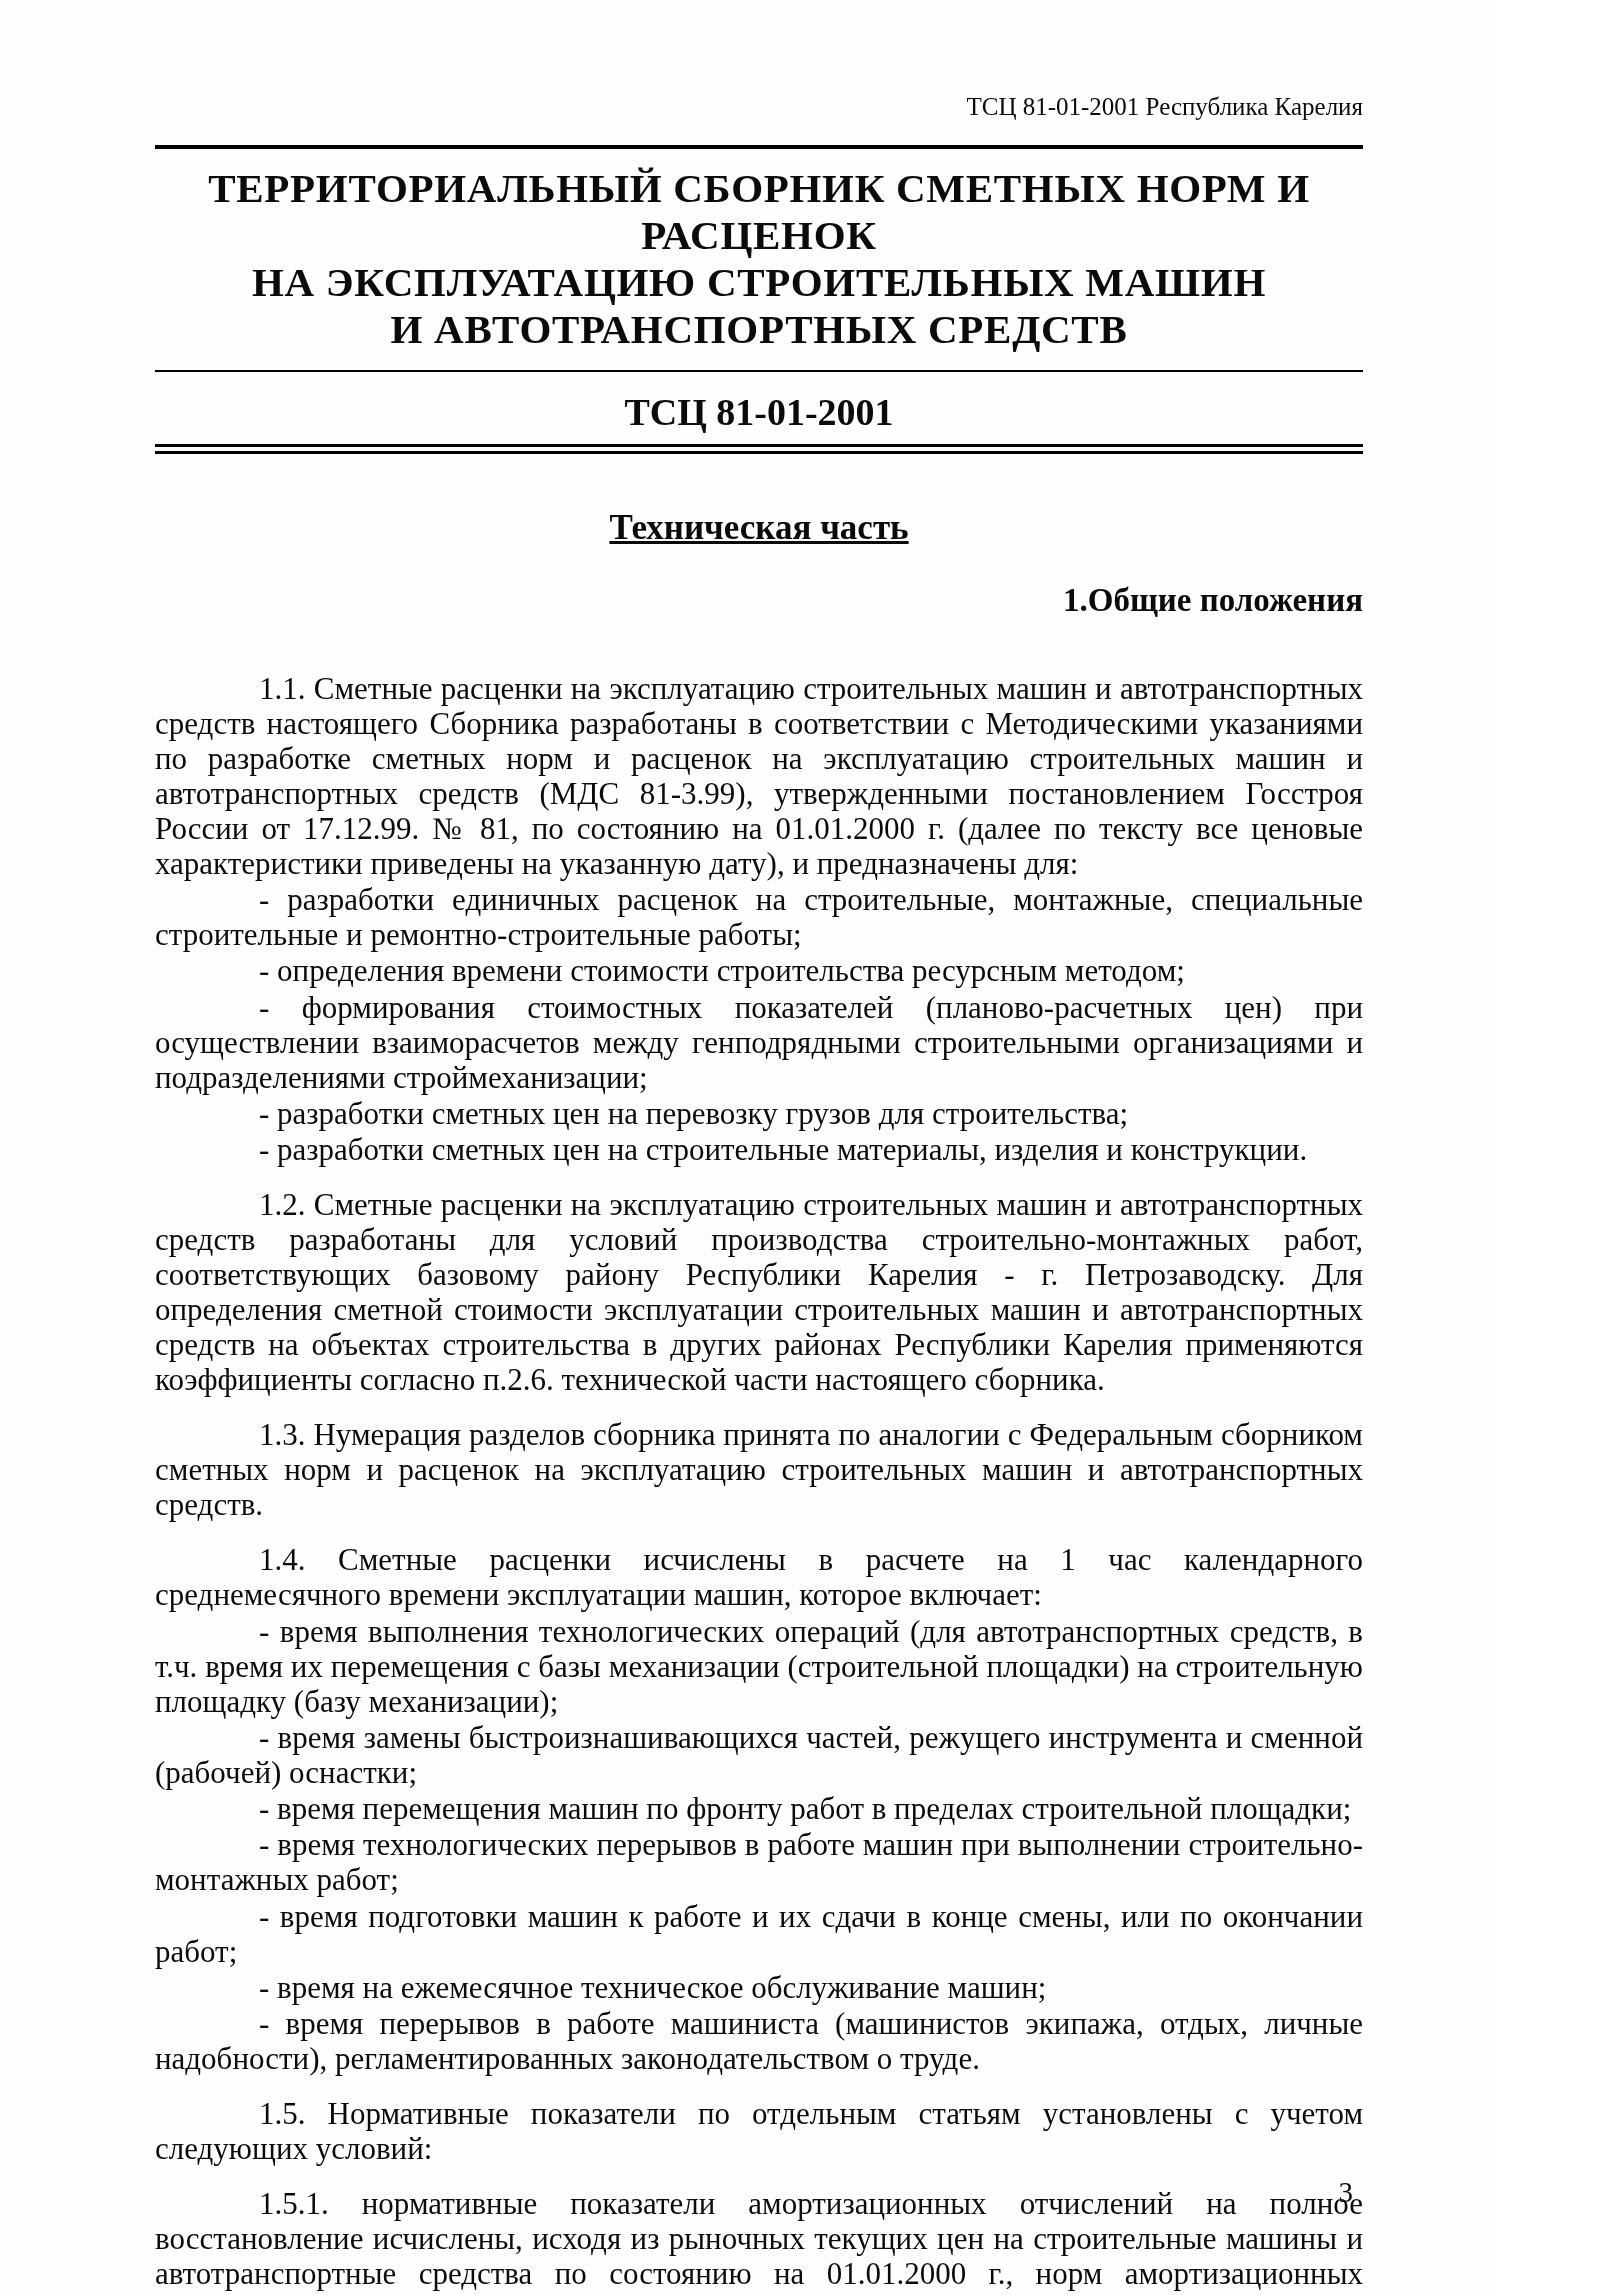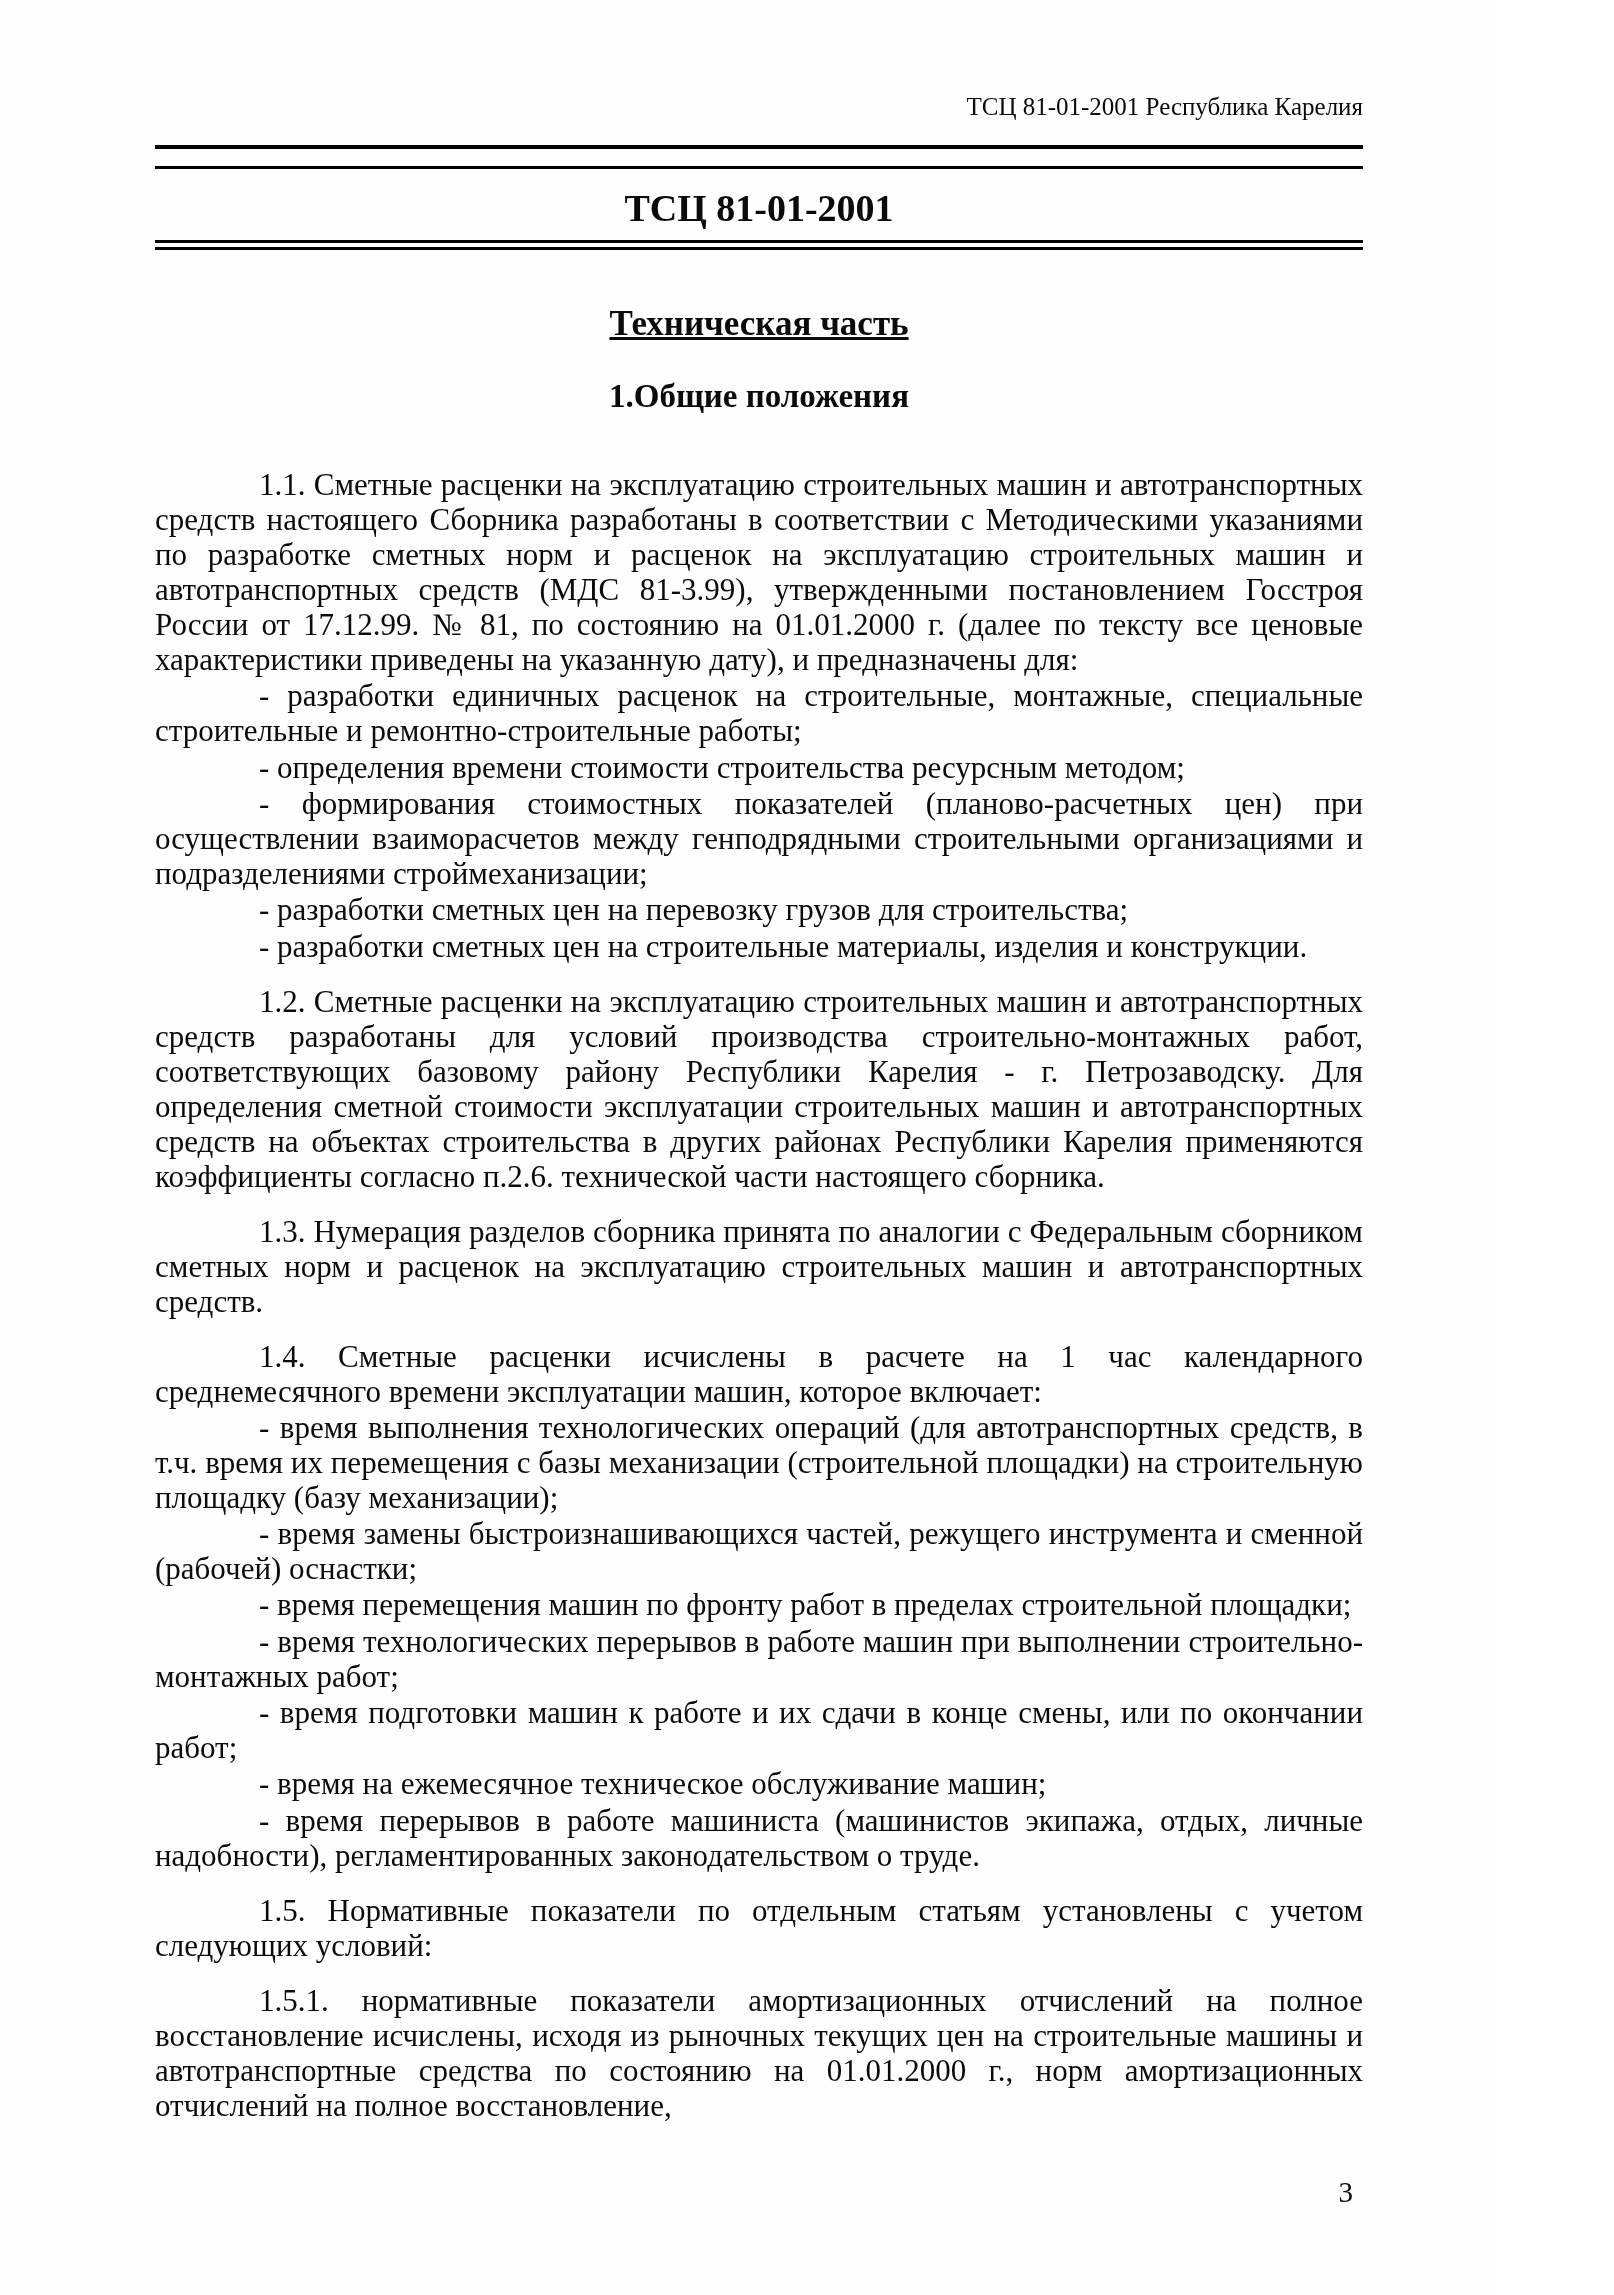--- a/index.html
+++ b/index.html
@@ -62,21 +62,21 @@
   .h-tech {
     margin-top: 54px;
     text-align: center;
     font-weight: bold;
     font-size: 35px;
     line-height: 39px;
     text-decoration: underline;
   }
   .h-obsh {
     margin-top: 35px;
-    text-align: center;
+    text-align: right;
     font-weight: bold;
     font-size: 33px;
     line-height: 37px;
   }
   .body-text {
     margin-top: 52px;
     font-size: 31px;
     line-height: 35px;
     text-align: justify;
   }
@@ -101,20 +101,25 @@
 </head>
 <body>
 
 <div class="page">
   <div class="content">
 
     <div class="header-right">ТСЦ 81-01-2001 Республика Карелия</div>
 
     <div class="rule rule-thick"></div>
 
+    <div class="doc-title">
+        <div class="title-line">ТЕРРИТОРИАЛЬНЫЙ СБОРНИК СМЕТНЫХ НОРМ И РАСЦЕНОК</div>
+        <div class="title-line">НА ЭКСПЛУАТАЦИЮ СТРОИТЕЛЬНЫХ МАШИН</div>
+        <div class="title-line">И АВТОТРАНСПОРТНЫХ СРЕДСТВ</div>
+      </div>
 
     <div class="rule rule-thin"></div>
 
     <div class="doc-code">ТСЦ 81-01-2001</div>
 
     <div class="rule-double"></div>
 
     <div class="h-tech">Техническая часть</div>
 
     <div class="h-obsh">1.Общие положения</div>

